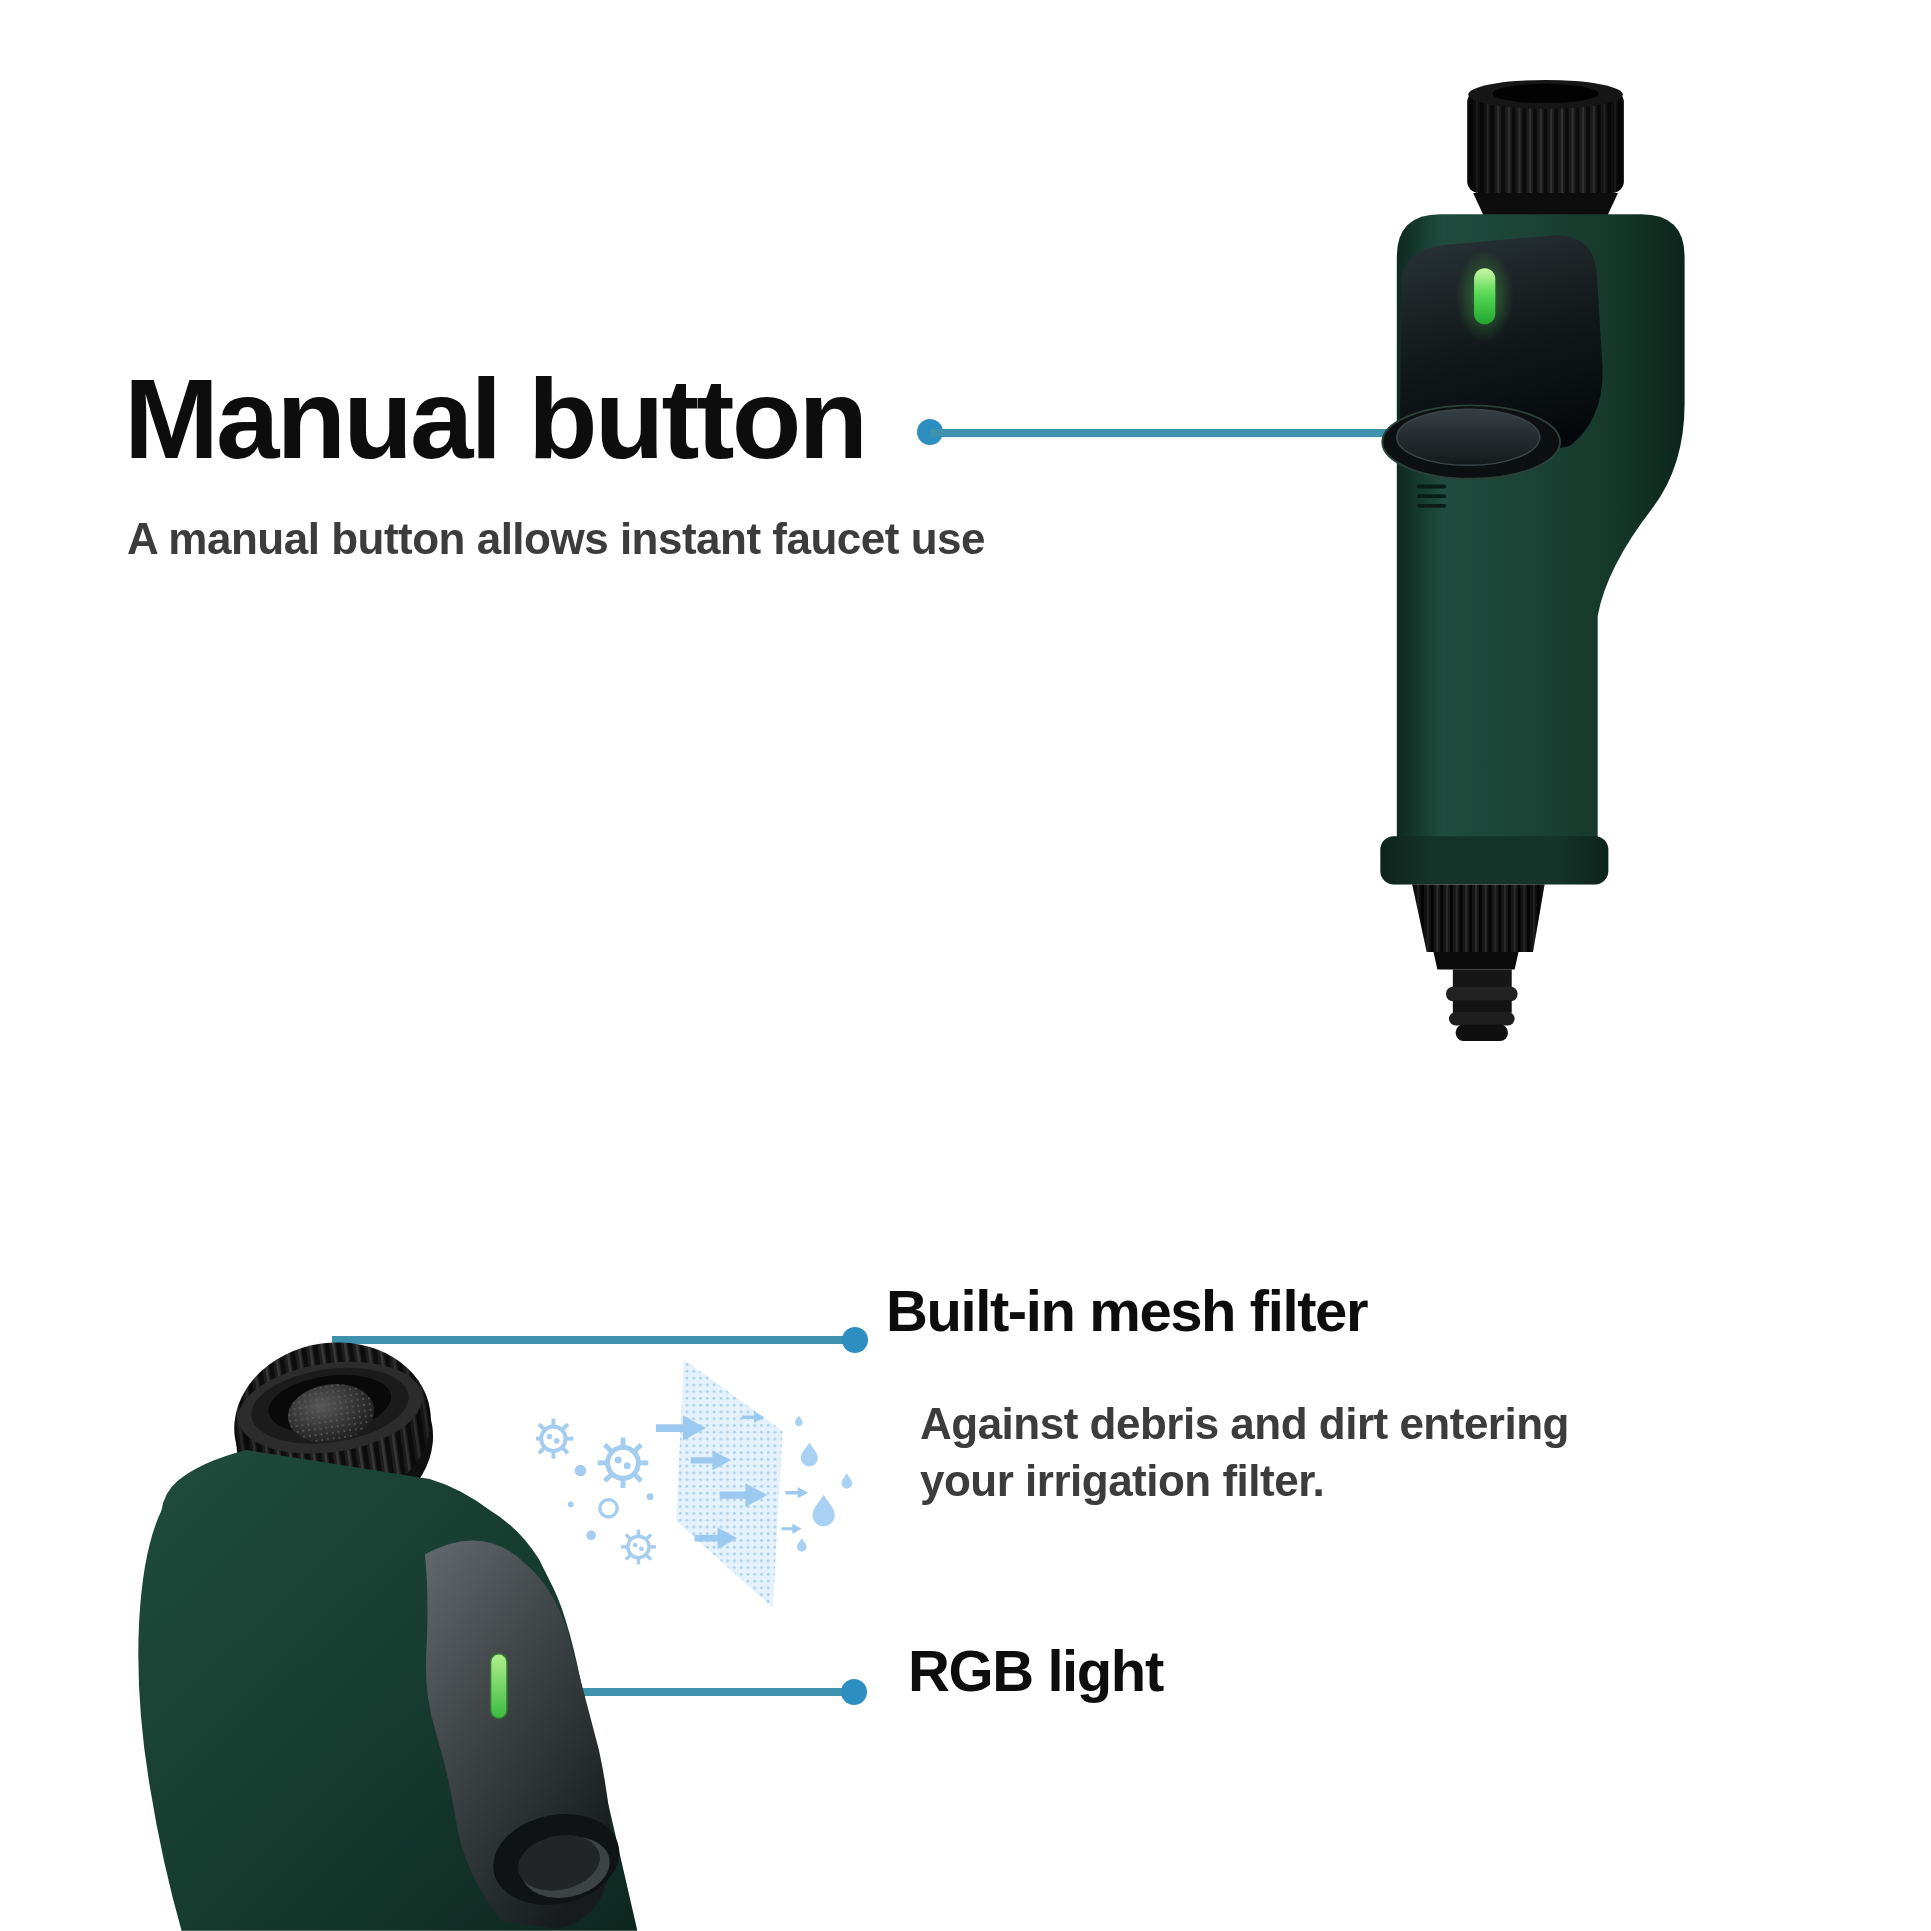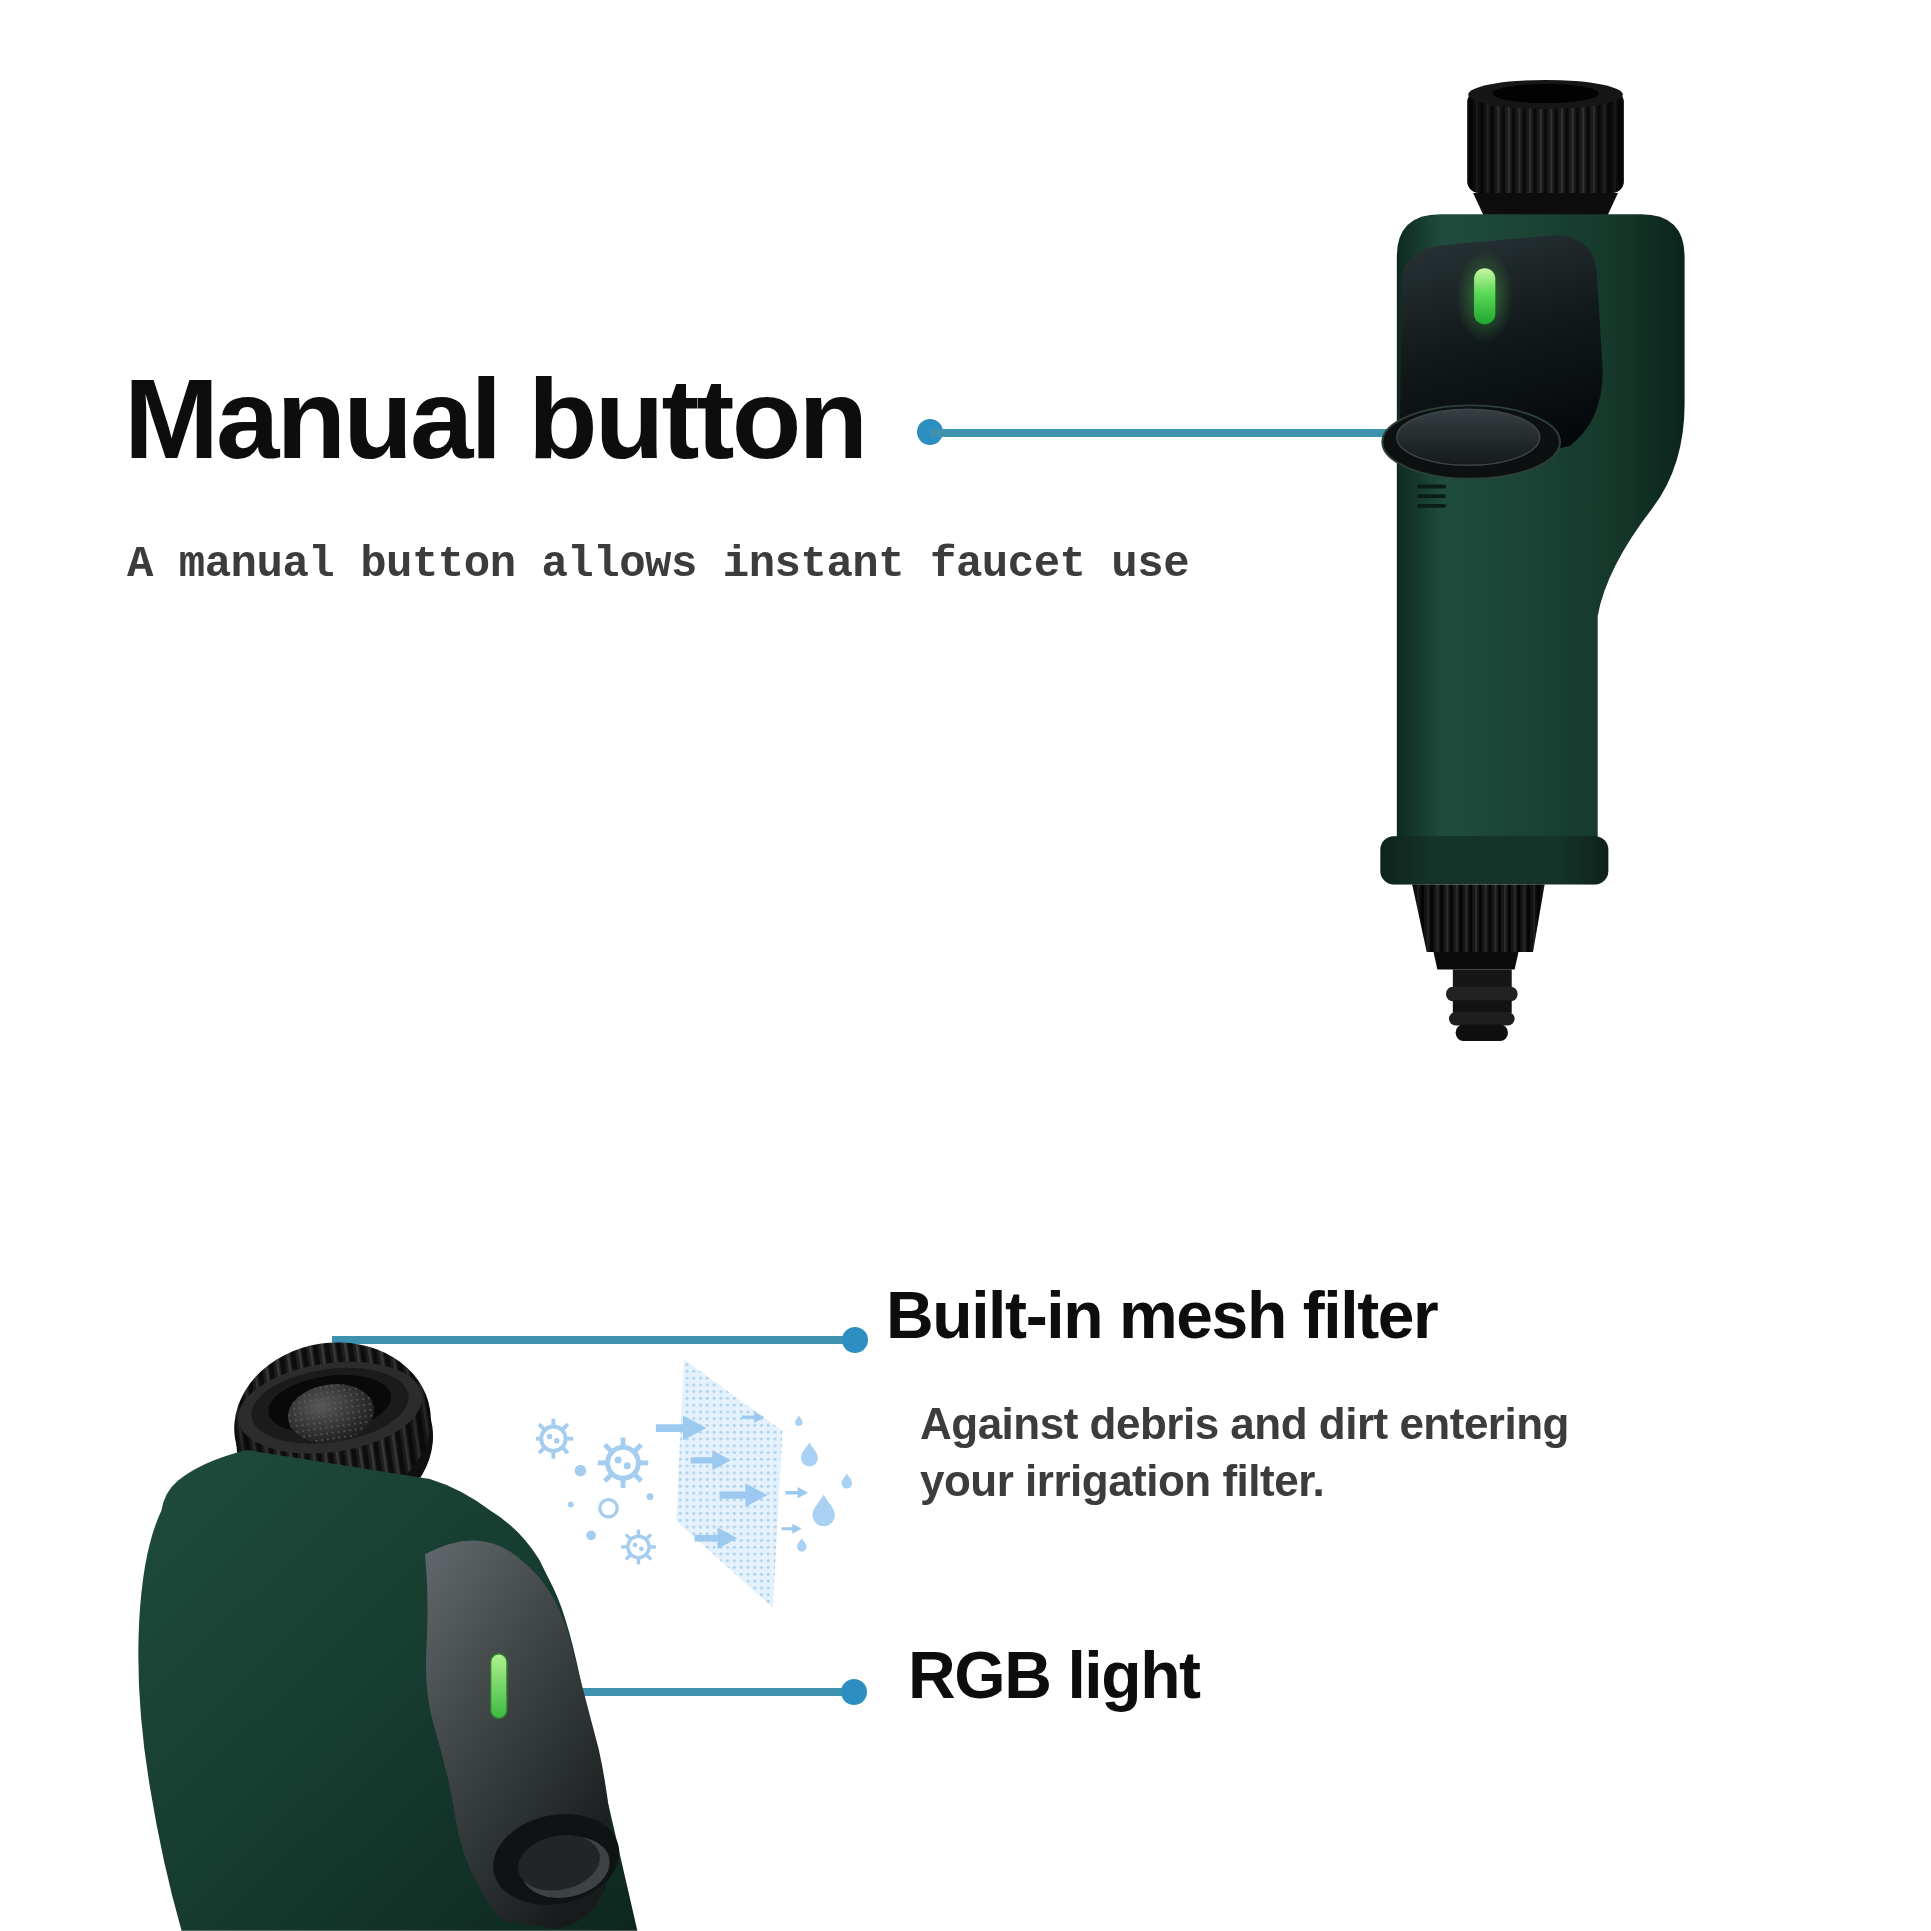--- a/index.html
+++ b/index.html
@@ -5,37 +5,37 @@
   html,body{margin:0;padding:0;background:#fff;}
   #canvas{
     position:relative;width:1931px;height:1931px;background:#ffffff;
     overflow:hidden;font-family:"Liberation Sans", sans-serif;
   }
   .feature-title{
     position:absolute;color:#0d0d0d;font-weight:700;line-height:1.05;
     letter-spacing:-1.9px;white-space:nowrap;
   }
   .h-big{font-size:114px;letter-spacing:-2.9px;}
-  .h-med{font-size:66px;letter-spacing:-1.4px;}
+  .h-med{font-size:58px;letter-spacing:-1.4px;}
   .feature-desc{
     position:absolute;color:#3c3c3c;font-weight:700;font-size:44px;
     line-height:57px;letter-spacing:-0.5px;white-space:nowrap;
   }
   .callout-line{position:absolute;background:#3e92ad;}
   .callout-dot{position:absolute;width:26px;height:26px;border-radius:50%;background:#2d8ec2;}
   svg{position:absolute;display:block;}
 </style>
 </head>
 <body>
 
 <div id="canvas">
 
   <div class="feature-title h-big" style="left:124px;top:359px;">Manual button</div>
 
-  <div class="feature-desc" style="left:127px;top:536px;font-family:Liberation Mono, monospace;">
+  <div class="feature-desc" style="left:127px;top:510px;">
     <span>A manual button allows instant faucet use</span><br>
   </div>
 
   <div class="callout-dot" style="left:917px;top:419px;"></div>
   <div class="callout-line" style="left:930px;top:429px;width:502px;height:7.7px;"></div>
 
   <svg style="left:1363px;top:75px;" width="367" height="966" viewBox="0 0 380 1000">
     <defs>
       <pattern id="knurlP" width="11" height="12" patternUnits="userSpaceOnUse">
         <rect width="11" height="12" fill="#1b1b1b"></rect>

